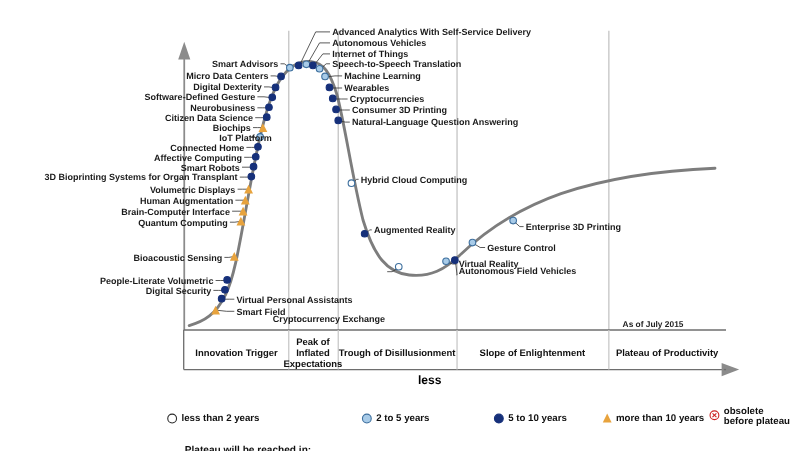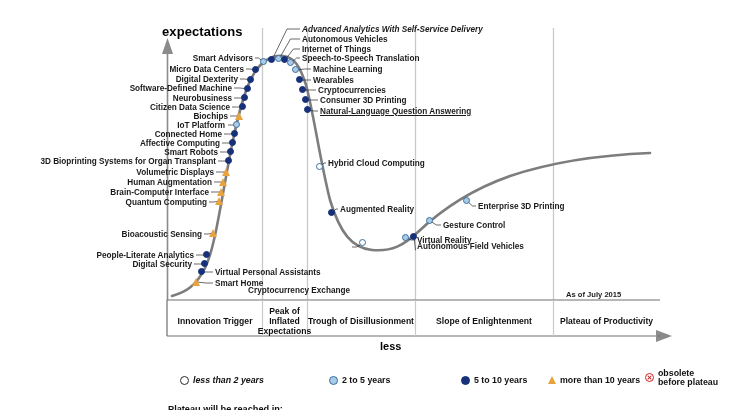--- a/index.html
+++ b/index.html
@@ -102,21 +102,20 @@
         <polyline points="326,163 324,163 320,167" fill="none" stroke="#2a2a2a" stroke-width="0.7"></polyline>
         <polyline points="338,209 336,209 332,213" fill="none" stroke="#2a2a2a" stroke-width="0.7"></polyline>
         <polyline points="352,247 356.5,247 363,243" fill="none" stroke="#2a2a2a" stroke-width="0.7"></polyline>
         <polyline points="415,240 411.5,240 406,238" fill="none" stroke="#2a2a2a" stroke-width="0.7"></polyline>
         <polyline points="415,250 415.5,250 414,237" fill="none" stroke="#2a2a2a" stroke-width="0.7"></polyline>
         <polyline points="441,225 436.5,225 430,221" fill="none" stroke="#2a2a2a" stroke-width="0.7"></polyline>
         <polyline points="476,206 472.5,206 467,201" fill="none" stroke="#2a2a2a" stroke-width="0.7"></polyline>
       </g>
   </svg>
 
-  <div id="yaxis-title">expectations</div>
   <div id="xaxis-title">less</div>
   <div id="asof">As of July 2015</div>
 
   <div id="phases">
       <div class="phase-cell" style="left: 168px; width: 94px;">Innovation Trigger</div>
       <div class="phase-cell" style="left: 262px; width: 45px;">Peak of Inflated Expectations</div>
       <div class="phase-cell" style="left: 307px; width: 108px;">Trough of Disillusionment</div>
       <div class="phase-cell" style="left: 415px; width: 138px;">Slope of Enlightenment</div>
       <div class="phase-cell" style="left: 553px; width: 107px;">Plateau of Productivity</div>
     </div>
@@ -153,70 +152,70 @@
       <div class="mk" style="left: 192.4px; top: 277.6px; width: 0px; height: 0px; border-left: 4.6px solid transparent; border-right: 4.6px solid transparent; border-bottom: 8.4px solid rgb(232, 163, 61);"></div>
       <div class="mk dot" style="left: 316.4px; top: 163.4px; width: 5px; height: 5px; background: rgb(255, 255, 255); border: 1.2px solid rgb(61, 111, 158);"></div>
       <div class="mk dot" style="left: 328.4px; top: 209.4px; width: 5px; height: 5px; background: rgb(22, 48, 122); border: 1.2px solid rgb(22, 48, 122);"></div>
       <div class="mk dot" style="left: 359.4px; top: 239.4px; width: 5px; height: 5px; background: rgb(255, 255, 255); border: 1.2px solid rgb(61, 111, 158);"></div>
       <div class="mk dot" style="left: 402.4px; top: 234.4px; width: 5px; height: 5px; background: rgb(168, 203, 232); border: 1.2px solid rgb(61, 111, 158);"></div>
       <div class="mk dot" style="left: 410.4px; top: 233.4px; width: 5px; height: 5px; background: rgb(22, 48, 122); border: 1.2px solid rgb(22, 48, 122);"></div>
       <div class="mk dot" style="left: 426.4px; top: 217.4px; width: 5px; height: 5px; background: rgb(168, 203, 232); border: 1.2px solid rgb(61, 111, 158);"></div>
       <div class="mk dot" style="left: 463.4px; top: 197.4px; width: 5px; height: 5px; background: rgb(168, 203, 232); border: 1.2px solid rgb(61, 111, 158);"></div>
     </div>
   <div id="labels">
-      <div class="lbl r" style="left: 302px; top: 24.5px; font-style: italic;">Advanced Analytics With Self-Service Delivery</div>
+      <div class="lbl r" style="left: 302px; top: 24.5px;">Advanced Analytics With Self-Service Delivery</div>
       <div class="lbl r" style="left: 302px; top: 34.5px;">Autonomous Vehicles</div>
       <div class="lbl r" style="left: 302px; top: 44.5px;">Internet of Things</div>
       <div class="lbl r" style="left: 302px; top: 53.5px;">Speech-to-Speech Translation</div>
       <div class="lbl r" style="left: 313px; top: 64.5px;">Machine Learning</div>
       <div class="lbl r" style="left: 313px; top: 75.5px;">Wearables</div>
       <div class="lbl r" style="left: 318px; top: 85.5px;">Cryptocurrencies</div>
       <div class="lbl r" style="left: 320px; top: 95.5px;">Consumer 3D Printing</div>
-      <div class="lbl r" style="left: 320px; top: 106.5px; text-decoration: underline;">Natural-Language Question Answering</div>
+      <div class="lbl r" style="left: 320px; top: 106.5px;">Natural-Language Question Answering</div>
       <div class="lbl l" style="right: 478px; top: 53.5px;">Smart Advisors</div>
       <div class="lbl l" style="right: 487px; top: 64.5px;">Micro Data Centers</div>
       <div class="lbl l" style="right: 493px; top: 74.5px;">Digital Dexterity</div>
-      <div class="lbl l" style="right: 499px; top: 83.5px;">Software-Defined Machine</div>
+      <div class="lbl l" style="right: 499px; top: 83.5px;">Software-Defined Gesture</div>
       <div class="lbl l" style="right: 499px; top: 93.5px;">Neurobusiness</div>
       <div class="lbl l" style="right: 501px; top: 102.5px;">Citizen Data Science</div>
       <div class="lbl l" style="right: 503px; top: 111.5px;">Biochips</div>
-      <div class="lbl l" style="right: 506px; top: 120.5px;">IoT Platform</div>
+      <div class="lbl l" style="right: 484px; top: 120.5px;">IoT Platform</div>
       <div class="lbl l" style="right: 509px; top: 129.5px;">Connected Home</div>
       <div class="lbl l" style="right: 511px; top: 138.5px;">Affective Computing</div>
       <div class="lbl l" style="right: 513px; top: 147.5px;">Smart Robots</div>
       <div class="lbl l" style="right: 515px; top: 156.5px;">3D Bioprinting Systems for Organ Transplant</div>
       <div class="lbl l" style="right: 517px; top: 167.5px;">Volumetric Displays</div>
       <div class="lbl l" style="right: 519px; top: 177.5px;">Human Augmentation</div>
       <div class="lbl l" style="right: 522px; top: 187.5px;">Brain-Computer Interface</div>
       <div class="lbl l" style="right: 524px; top: 197.5px;">Quantum Computing</div>
       <div class="lbl l" style="right: 529px; top: 229.5px;">Bioacoustic Sensing</div>
-      <div class="lbl l" style="right: 537px; top: 250.5px;">People-Literate Analytics</div>
+      <div class="lbl l" style="right: 537px; top: 250.5px;">People-Literate Volumetric</div>
       <div class="lbl l" style="right: 539px; top: 259.5px;">Digital Security</div>
       <div class="lbl r" style="left: 215px; top: 267.5px;">Virtual Personal Assistants</div>
-      <div class="lbl r" style="left: 215px; top: 278.5px;">Smart Home</div>
+      <div class="lbl r" style="left: 215px; top: 278.5px;">Smart Field</div>
       <div class="lbl r" style="left: 328px; top: 158.5px;">Hybrid Cloud Computing</div>
       <div class="lbl r" style="left: 340px; top: 204.5px;">Augmented Reality</div>
       <div class="lbl l" style="right: 381px; top: 242.5px; margin-top: 43px;">Cryptocurrency Exchange</div>
       <div class="lbl r" style="left: 417px; top: 235.5px;">Virtual Reality</div>
       <div class="lbl r" style="left: 417px; top: 242px;">Autonomous Field Vehicles</div>
       <div class="lbl r" style="left: 443px; top: 220.5px;">Gesture Control</div>
       <div class="lbl r" style="left: 478px; top: 201.5px;">Enterprise 3D Printing</div>
     </div>
 
   <div id="legend-title">Plateau will be reached in:</div>
   <div id="legend">
-      <div class="leg-item" style="left: 180px; font-style: italic;">
+      <div class="leg-item" style="left: 152px;">
         <span class="leg-sw sw-open"></span>
         <span>less than 2 years</span>
       </div>
       <div class="leg-item" style="left: 329px;">
         <span class="leg-sw sw-mid"></span>
         <span>2 to 5 years</span>
       </div>
-      <div class="leg-item" style="left: 440px; padding-left: 21px;">
+      <div class="leg-item" style="left: 428px; padding-left: 21px;">
         <span class="leg-sw sw-dark"></span>
         <span>5 to 10 years</span>
       </div>
       <div class="leg-item" style="left: 548px;">
         <span class="leg-sw sw-tri"></span>
         <span>more than 10 years</span>
       </div>
       <div class="leg-item" style="left: 645px; top: 369px;">
         <span class="leg-sw sw-obs"></span>
         <span id="leg-obs-txt">obsolete<br>before plateau</span>

